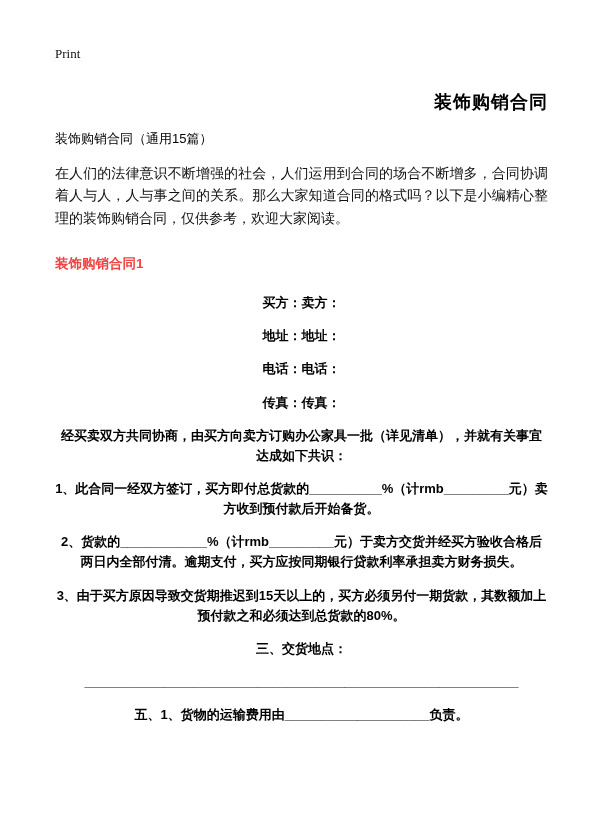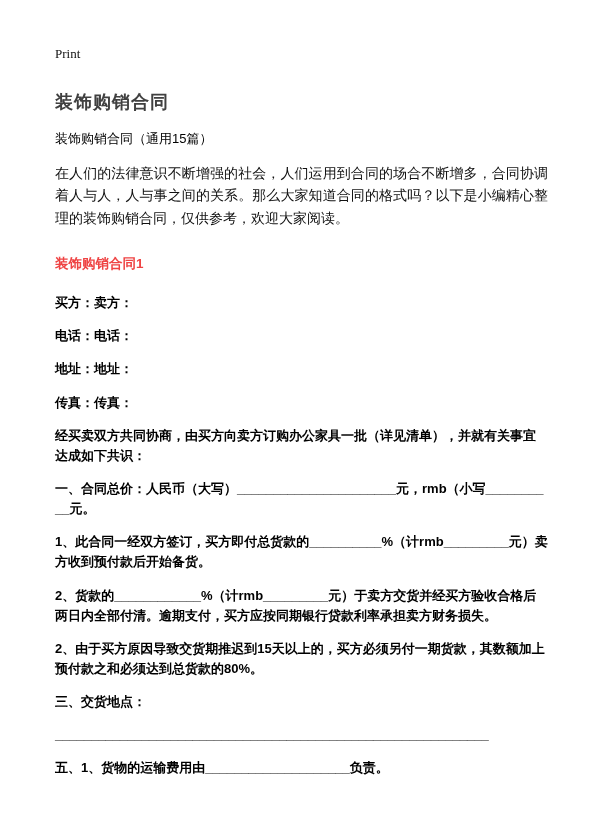--- a/index.html
+++ b/index.html
@@ -21,24 +21,24 @@
   }
   .print-label {
     font-family: "Liberation Serif", serif;
     font-size: 13px;
     color: #111111;
     margin: 0 0 10px 0;
     cursor: pointer;
     display: inline-block;
   }
   h1.doc-title {
-    text-align: left;
+    text-align: right;
     font-size: 18px;
     font-weight: bold;
-    color: #404040;
+    color: #000000;
     margin: 18px 0 16px 0;
     letter-spacing: 1px;
   }
   p.doc-subtitle {
     font-size: 13px;
     font-weight: normal;
     color: #000000;
     margin: 16px 0 14px 0;
   }
   p.doc-intro {
@@ -56,44 +56,43 @@
     margin: 26px 0 20px 0;
   }
   .contract-body p.body-para {
     font-size: 13px;
     font-weight: bold;
     color: #000000;
     line-height: 1.55;
     margin: 13px 0;
     word-wrap: break-word;
     word-break: break-all;
-    text-align: left;
+    text-align: center;
   }
 </style>
 </head>
 <body>
 
 <div class="page">
   <span class="print-label">Print</span>
 
   <h1 class="doc-title">装饰购销合同</h1>
 
   <p class="doc-subtitle">装饰购销合同（通用15篇）</p>
 
   <p class="doc-intro">在人们的法律意识不断增强的社会，人们运用到合同的场合不断增多，合同协调着人与人，人与事之间的关系。那么大家知道合同的格式吗？以下是小编精心整理的装饰购销合同，仅供参考，欢迎大家阅读。</p>
 
   <h2 class="section-heading">装饰购销合同1</h2>
 
   <div class="contract-body">
       <p class="body-para">买方：卖方：</p>
+      <p class="body-para">地址：地址：</p>
       <p class="body-para">电话：电话：</p>
-      <p class="body-para">地址：地址：</p>
       <p class="body-para">传真：传真：</p>
       <p class="body-para">经买卖双方共同协商，由买方向卖方订购办公家具一批（详见清单），并就有关事宜达成如下共识：</p>
-      <p class="body-para">一、合同总价：人民币（大写）______________________元，rmb（小写__________元。</p>
       <p class="body-para">1、此合同一经双方签订，买方即付总货款的__________%（计rmb_________元）卖方收到预付款后开始备货。</p>
       <p class="body-para">2、货款的____________%（计rmb_________元）于卖方交货并经买方验收合格后两日内全部付清。逾期支付，买方应按同期银行贷款利率承担卖方财务损失。</p>
-      <p class="body-para">2、由于买方原因导致交货期推迟到15天以上的，买方必须另付一期货款，其数额加上预付款之和必须达到总货款的80%。</p>
+      <p class="body-para">3、由于买方原因导致交货期推迟到15天以上的，买方必须另付一期货款，其数额加上预付款之和必须达到总货款的80%。</p>
       <p class="body-para">三、交货地点：</p>
       <p class="body-para">____________________________________________________________</p>
       <p class="body-para">五、1、货物的运输费用由____________________负责。</p>
     </div>
 </div>
 
 </body></html>

